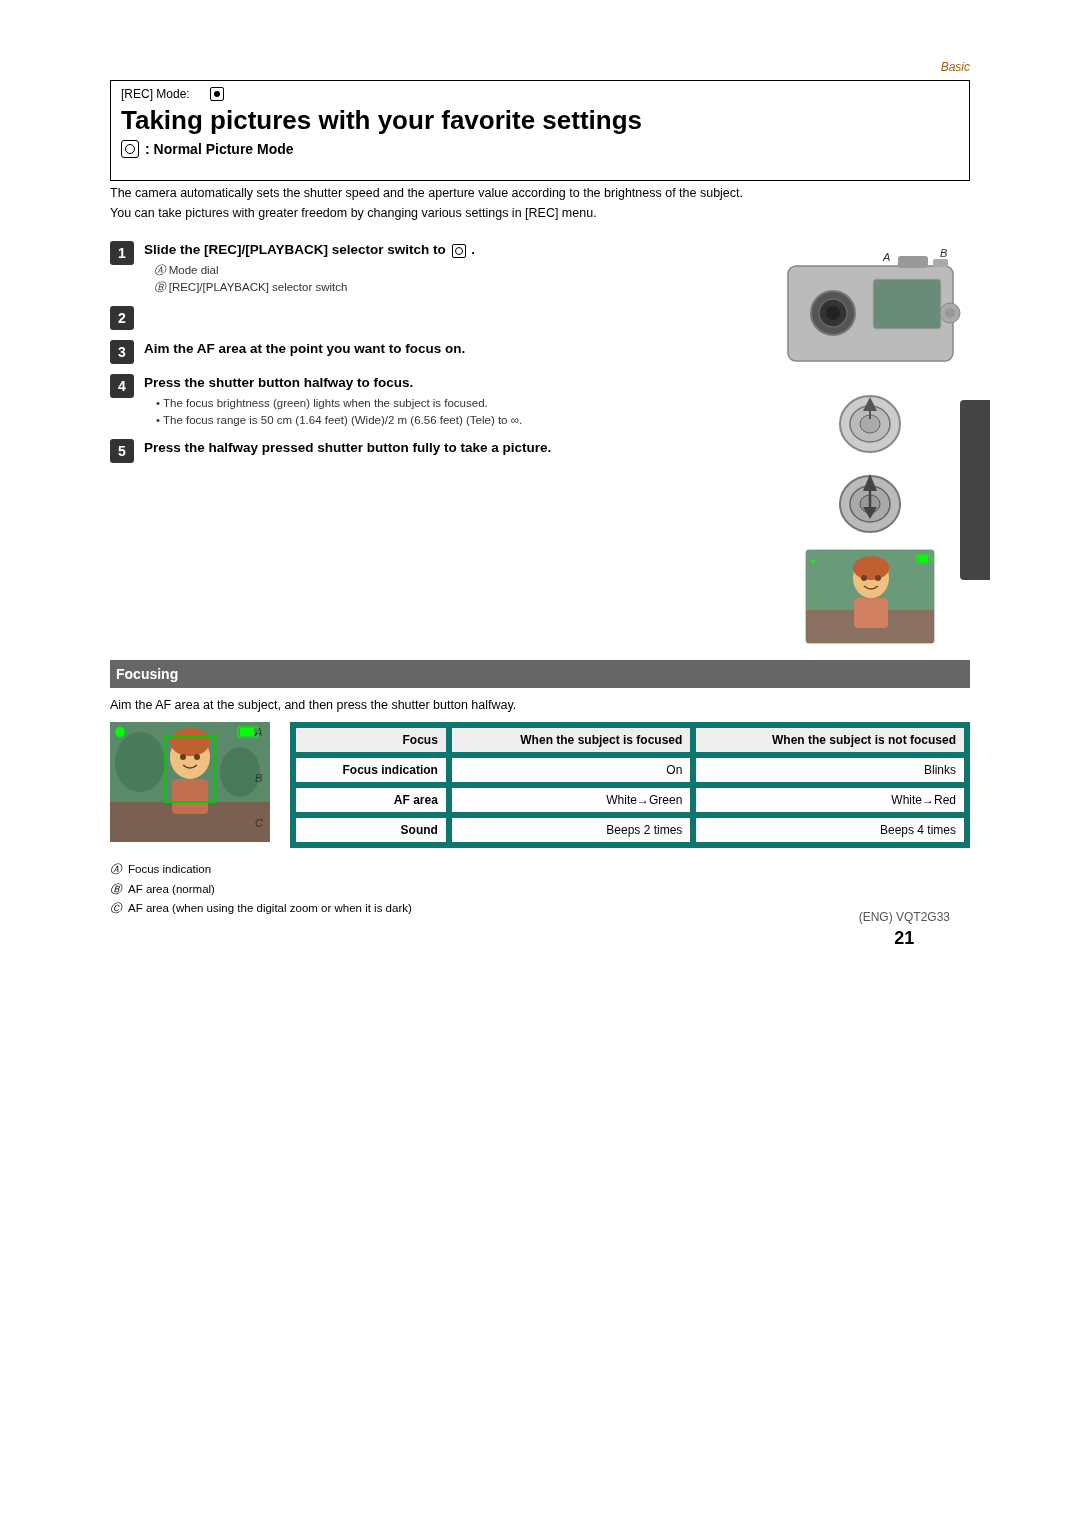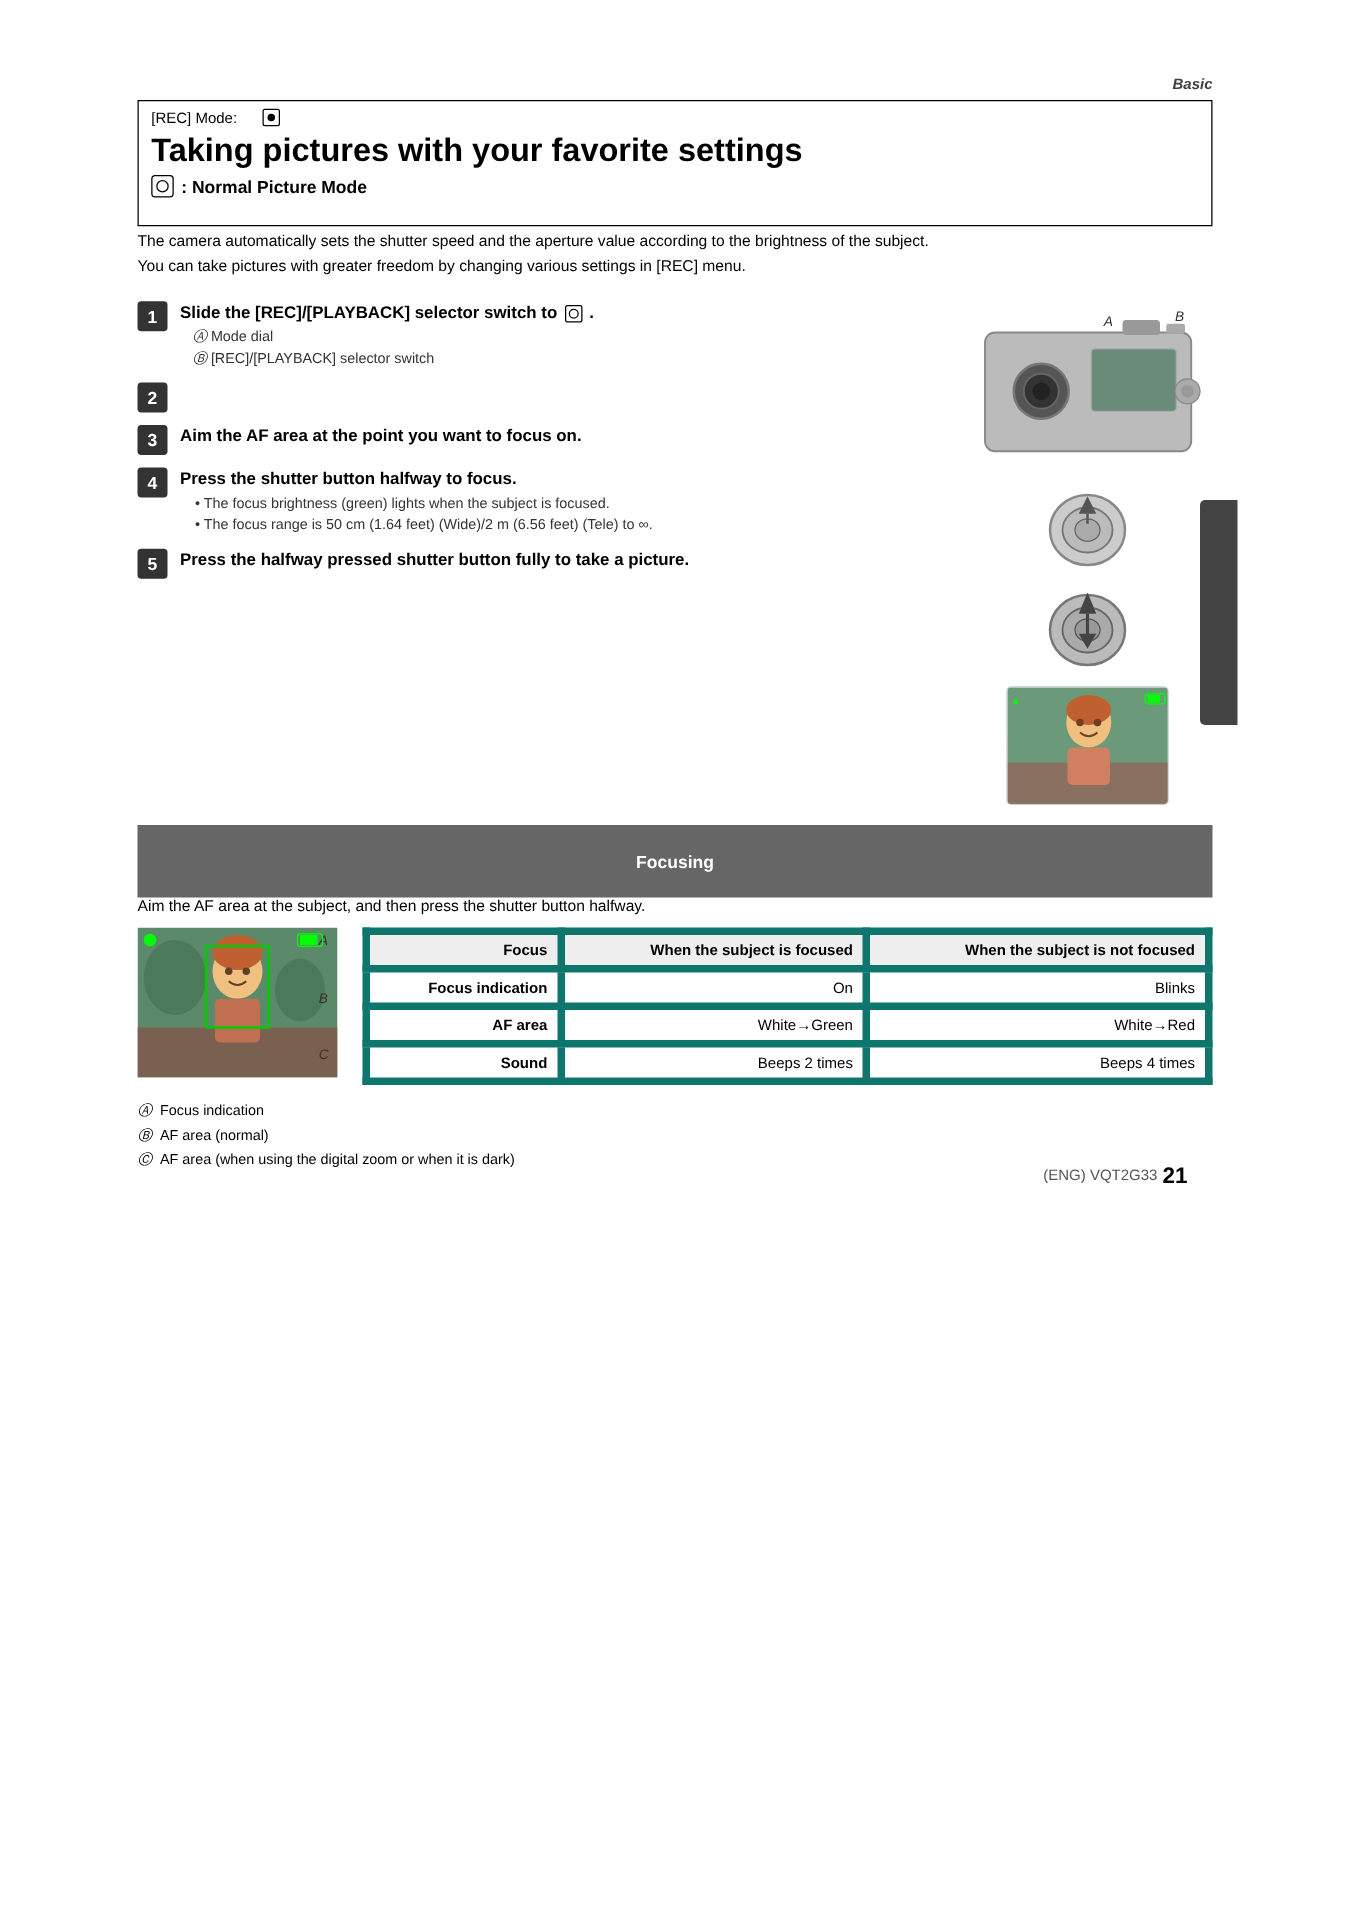--- a/index.html
+++ b/index.html
@@ -16,22 +16,21 @@
       width: 900px;
       margin: 0 auto;
       padding: 60px 20px 60px 20px;
       position: relative;
     }
     .top-label {
       text-align: right;
       font-style: italic;
       font-size: 12px;
       margin-bottom: 6px;
-      color: #404040;
-      font-weight: bold;
+      color: #a16207;
     }
     .rec-mode-box {
       border: 1px solid #000;
       padding: 6px 10px 10px 10px;
       margin-bottom: 2px;
     }
     .rec-mode-line {
       font-size: 12px;
       margin-bottom: 4px;
       display: flex;
@@ -162,24 +161,25 @@
       position: relative;
       overflow: hidden;
       border: 1px solid #ccc;
     }
     .focusing-section {
       margin-top: 16px;
     }
     .focusing-header {
       background: #666;
       color: #fff;
-      text-align: center;
+      text-align: left;
       font-weight: bold;
       font-size: 14px;
-      padding: 21px;
+      padding: 6px;
+      margin-bottom: 10px;
     }
     .focusing-body {
       display: flex;
       gap: 20px;
       align-items: flex-start;
     }
     .focus-table {
       flex: 1;
       border-collapse: collapse;
       font-size: 12px;
@@ -206,26 +206,27 @@
       display: flex;
       gap: 4px;
       align-items: flex-start;
     }
     .fn-label {
       font-style: italic;
       min-width: 14px;
     }
     .bottom-page-num {
       position: absolute;
-      bottom: 48px;
+      bottom: 30px;
       right: 40px;
       font-size: 13px;
       display: flex;
       align-items: center;
       gap: 4px;
+      flex-direction: column;
     }
     .page-num-bold {
       font-size: 18px;
       font-weight: bold;
     }
     .bottom-eng {
       font-size: 12px;
       color: #555;
     }
     .right-tab {

